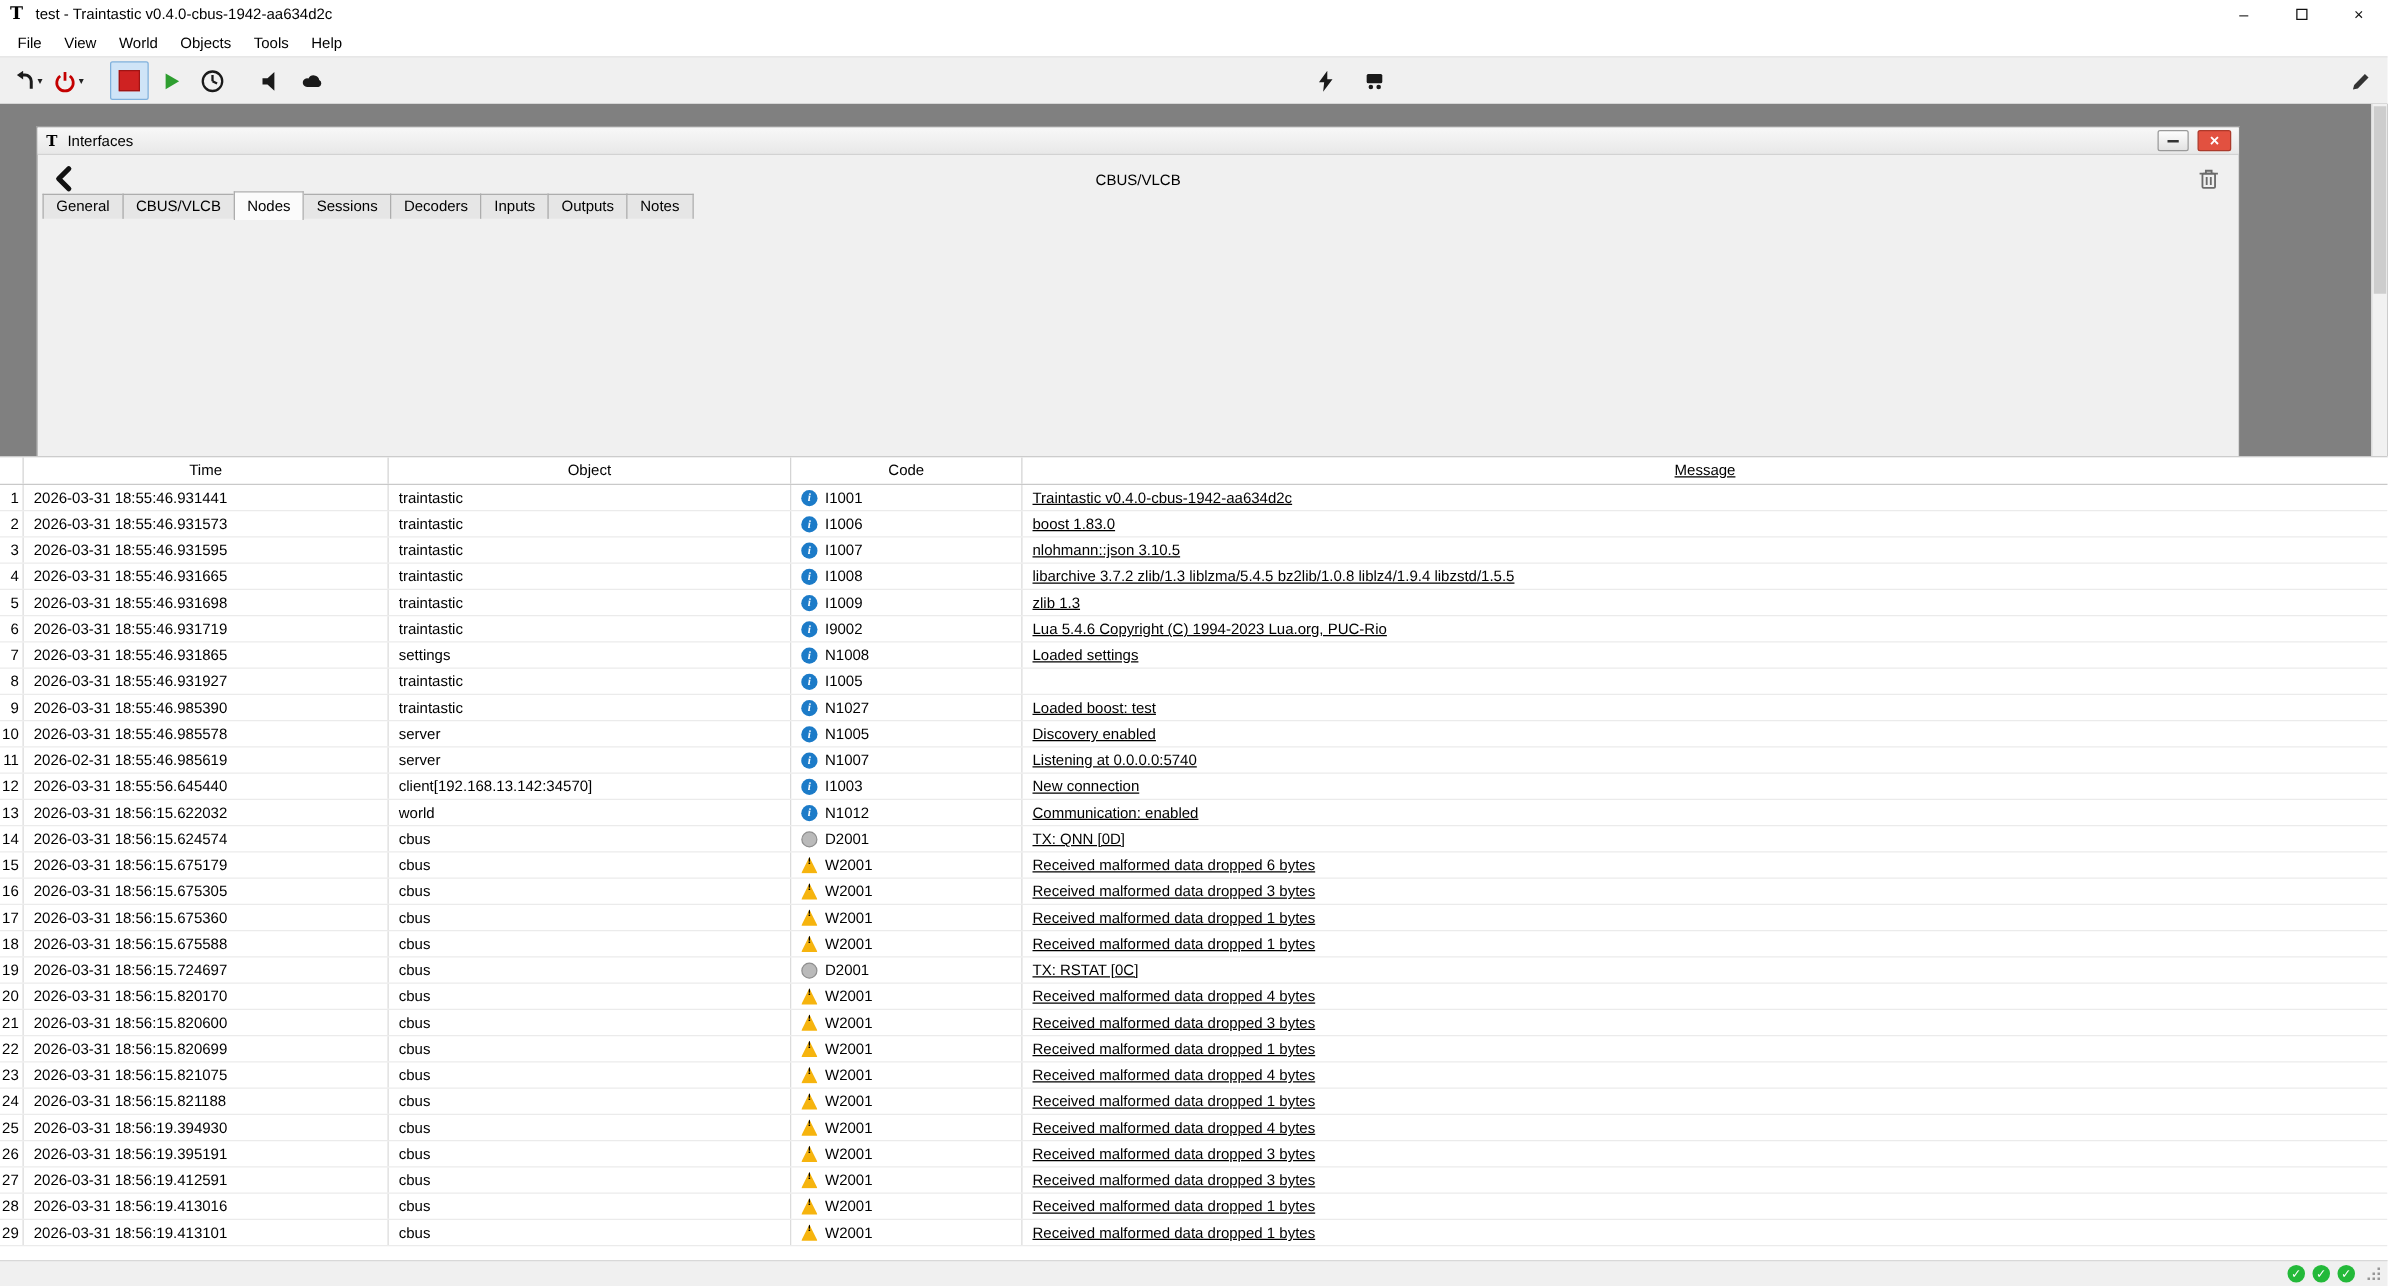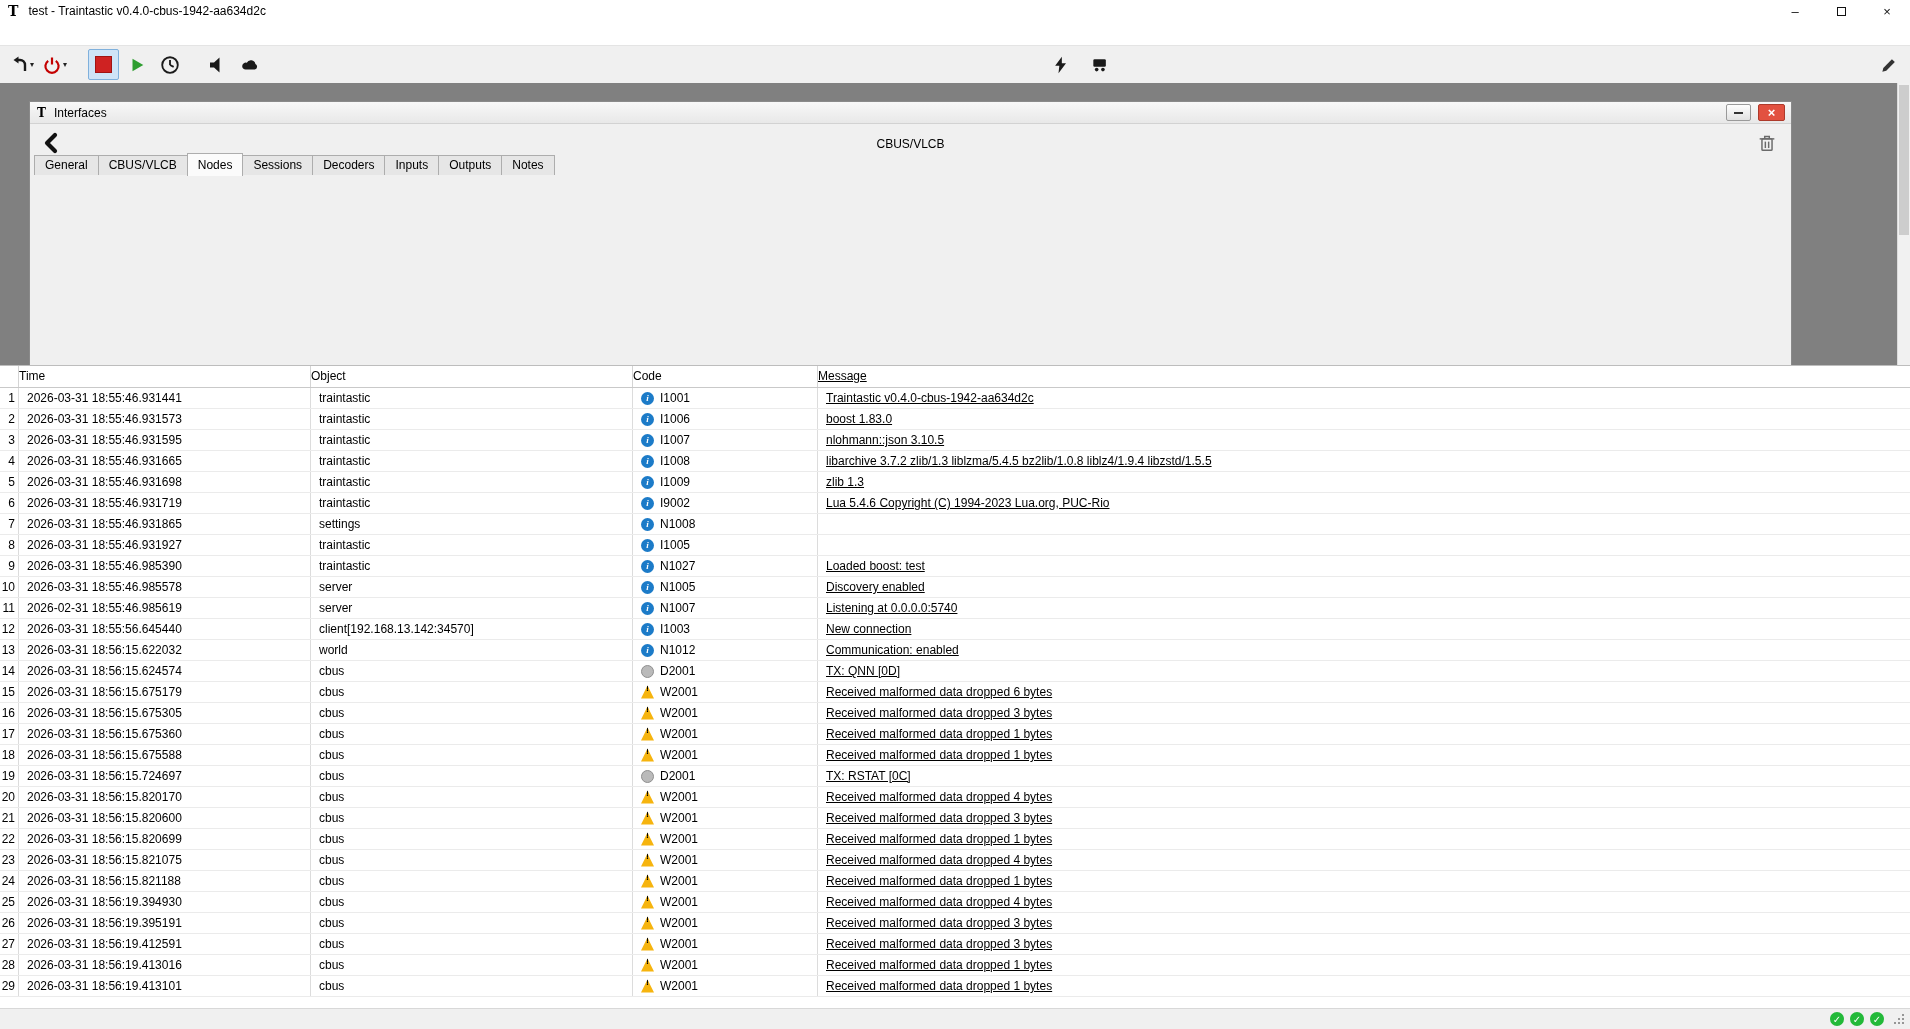--- a/index.html
+++ b/index.html
@@ -61,21 +61,21 @@
   .tab.active { height:23px; line-height:22px; background:#fbfbfb; margin-bottom:-1px; position:relative; z-index:3; }
 
   .iw-pane { position:absolute; left:4px; right:4px; top:83px; bottom:4px; background:#fff; border:1px solid #9f9f9f; }
   .nodes-header { display:flex; height:22px; border-bottom:1px solid #c9c9c9; background:#fff; }
   .nh-cell { height:100%; line-height:21px; text-align:center; border-right:1px solid #d4d4d4; overflow:hidden; white-space:nowrap; }
   .nodes-body { position:absolute; left:0; right:0; top:22px; bottom:0; background:#fff; }
 
   
   .logpanel { position:absolute; left:0; top:365px; width:100%; height:643px; background:#fff; border-top:1px solid #bdbdbd; }
   .log-header { display:flex; height:22px; border-bottom:1px solid #c9c9c9; background:#fff; }
-  .log-header .c { text-align:left; line-height:21px; border-right:1px solid #d4d4d4; }
+  .log-header .c { text-align:center; line-height:21px; border-right:1px solid #d4d4d4; }
   .log-header .c.msg { border-right:none; }
   .c { overflow:hidden; white-space:nowrap; }
   .c.num { width:19px; }
   .c.time { width:292px; }
   .c.obj { width:322px; }
   .c.code { width:185px; }
   .c.msg { flex:1;text-decoration:underline; }
   .log-body { position:absolute; left:0; right:0; top:22px; bottom:0; overflow:hidden; }
   .log-row { display:flex; height:21px; line-height:20px; border-bottom:1px solid #ebebeb; }
   .log-row .c { border-right:1px solid #dcdcdc; }
@@ -112,20 +112,28 @@
     <span class="title-text">test - Traintastic v0.4.0-cbus-1942-aa634d2c</span>
     <div class="win-controls">
       <div class="win-btn">–</div>
       <div class="win-btn">
           <span class="max-glyph"></span>
         </div>
       <div class="win-btn">×</div>
     </div>
   </div>
 
+  <div class="menubar">
+      <div class="menu-item">File</div>
+      <div class="menu-item">View</div>
+      <div class="menu-item">World</div>
+      <div class="menu-item">Objects</div>
+      <div class="menu-item">Tools</div>
+      <div class="menu-item">Help</div>
+    </div>
 
   <div class="toolbar">
     <div class="tb-btn">
       <span>
         <svg width="20" height="20" viewBox="0 0 20 20">
           <path d="M16 16 V10 a5 5 0 0 0 -5 -5 H8" fill="none" stroke="#1a1a1a" stroke-width="2.4"></path>
           <path d="M9.5 1.5 L4.5 5 L9.5 8.5 Z" fill="#1a1a1a"></path>
         </svg>
       </span>
       <span class="caret">▾</span>
@@ -320,20 +328,21 @@
     <div class="c msg">Lua 5.4.6  Copyright (C) 1994-2023 Lua.org, PUC-Rio</div>
   </div>
         <div class="log-row">
     <div class="c num">7</div>
     <div class="c time">2026-03-31 18:55:46.931865</div>
     <div class="c obj">settings</div>
     <div class="c code">
       <span class="sev sev-info">i</span>
       <span class="codetext">N1008</span>
     </div>
+    <div class="c msg">Loaded settings</div>
   </div>
         <div class="log-row">
     <div class="c num">8</div>
     <div class="c time">2026-03-31 18:55:46.931927</div>
     <div class="c obj">traintastic</div>
     <div class="c code">
       <span class="sev sev-info">i</span>
       <span class="codetext">I1005</span>
     </div>
   </div>

